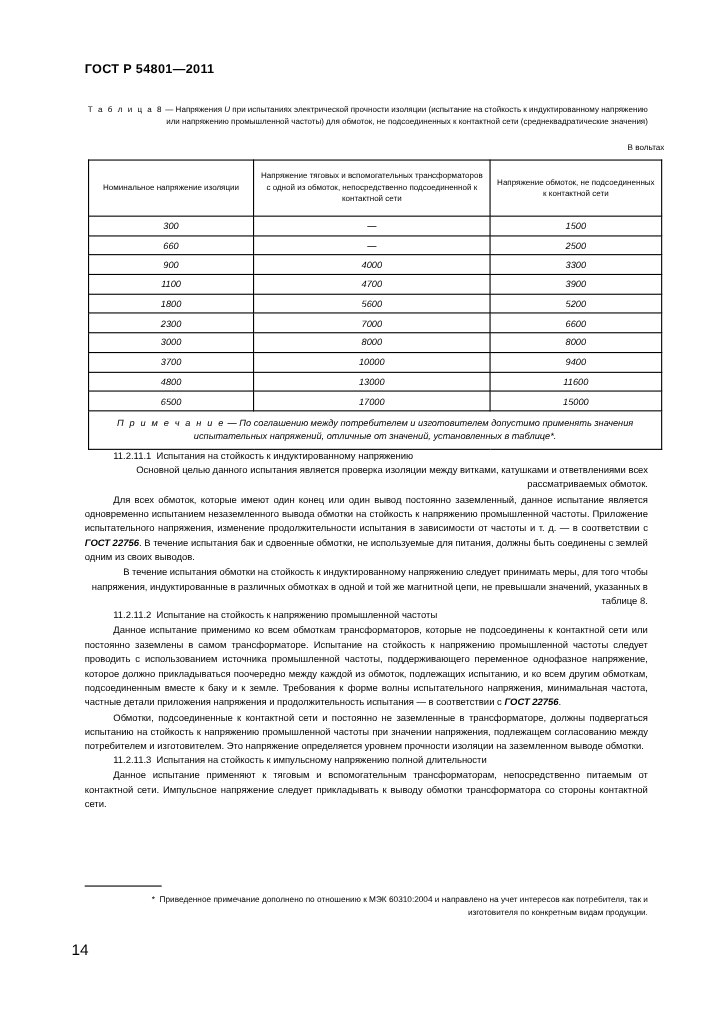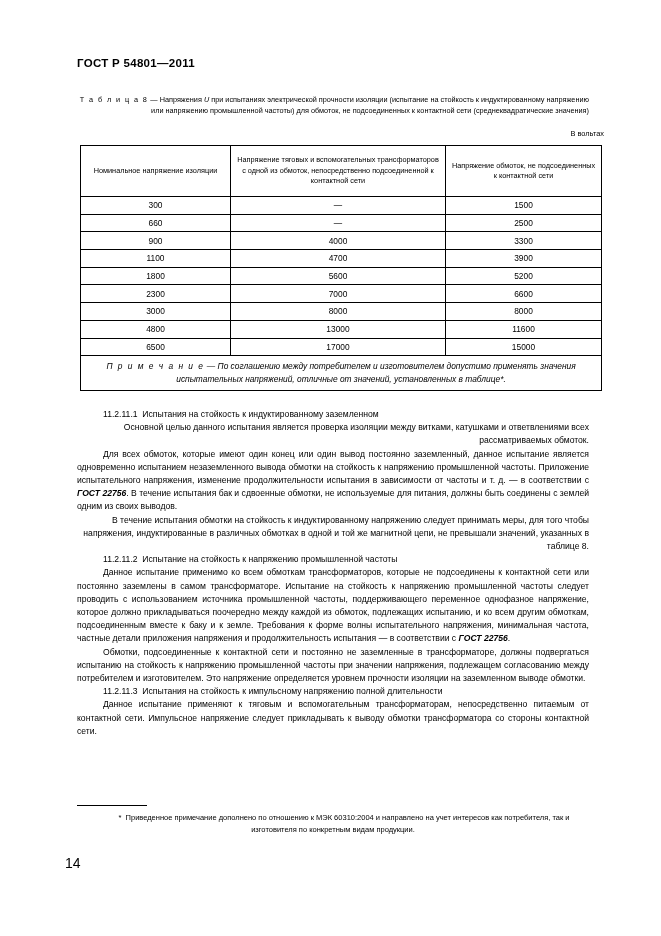--- a/index.html
+++ b/index.html
@@ -76,20 +76,21 @@
   }
   table.gost thead th {
     height: 46px;
     line-height: 10.5px;
     padding: 2px 4px;
     border-bottom-width: 1.6px;
   }
   table.gost tbody td {
     height: 16.7px;
     font-size: 8.4px;
+    font-style: italic;
   }
   .col-1 { width: 150px; }
   .col-2 { width: 215px; }
   .col-3 { width: 156px; }
   .note-cell {
     text-align: left;
     font-style: italic;
     font-weight: bold;
     font-size: 7.5px;
     line-height: 12.5px;
@@ -127,21 +128,21 @@
     border-top: 0.8px solid #000;
   }
   .footnote {
     position: absolute;
     left: 77px;
     top: 812px;
     width: 512px;
     font-size: 7.5px;
     line-height: 12px;
     text-indent: 22px;
-    text-align: center;
+    text-align: right;
   }
   .page-num {
     position: absolute;
     left: 65px;
     top: 855px;
     font-size: 14px;
   }
 </style>
 </head>
 <body>
@@ -200,20 +201,25 @@
           <td>2300</td>
           <td>7000</td>
           <td>6600</td>
         </tr>
         <tr>
           <td>3000</td>
           <td>8000</td>
           <td>8000</td>
         </tr>
         <tr>
+          <td>3700</td>
+          <td>10000</td>
+          <td>9400</td>
+        </tr>
+        <tr>
           <td>4800</td>
           <td>13000</td>
           <td>11600</td>
         </tr>
         <tr>
           <td>6500</td>
           <td>17000</td>
           <td>15000</td>
         </tr>
         <tr>
@@ -221,21 +227,21 @@
             <span class="nlabel">П р и м е ч а н и е</span><span> — </span><span>По соглашению между потребителем и изготовителем допустимо применять значения испытательных напряжений, отличные от значений, установленных в таблице*.</span>
           </td>
         </tr>
       </tbody>
     </table>
   </div>
 
   <div class="body">
 
     <p class="clause">
-      <span>11.2.11.1</span>&nbsp;&nbsp;<span>Испытания на стойкость к индуктированному заземленном</span>
+      <span>11.2.11.1</span>&nbsp;&nbsp;<span>Испытания на стойкость к индуктированному напряжению</span>
     </p>
 
     <p class="para nojust">Основной целью данного испытания является проверка изоляции между витками, катушками и ответвлениями всех рассматриваемых обмоток.</p>
 
     <p class="para">
       <span>Для всех обмоток, которые имеют один конец или один вывод постоянно заземленный, данное испытание является одновременно испытанием незаземленного вывода обмотки на стойкость к напряжению промышленной частоты. Приложение испытательного напряжения, изменение продолжительности испытания в зависимости от частоты и т. д. — в соответствии с </span><b>ГОСТ 22756</b><span>. В течение испытания бак и сдвоенные обмотки, не используемые для питания, должны быть соединены с землей одним из своих выводов.</span>
     </p>
 
     <p class="para nojust">В течение испытания обмотки на стойкость к индуктированному напряжению следует принимать меры, для того чтобы напряжения, индуктированные в различных обмотках в одной и той же магнитной цепи, не превышали значений, указанных в таблице 8.</p>
 

